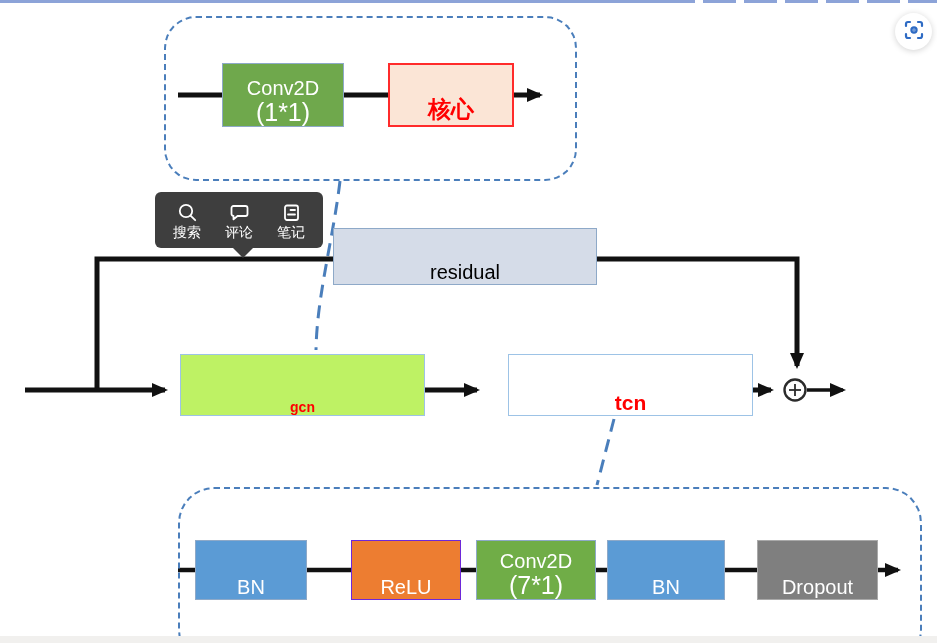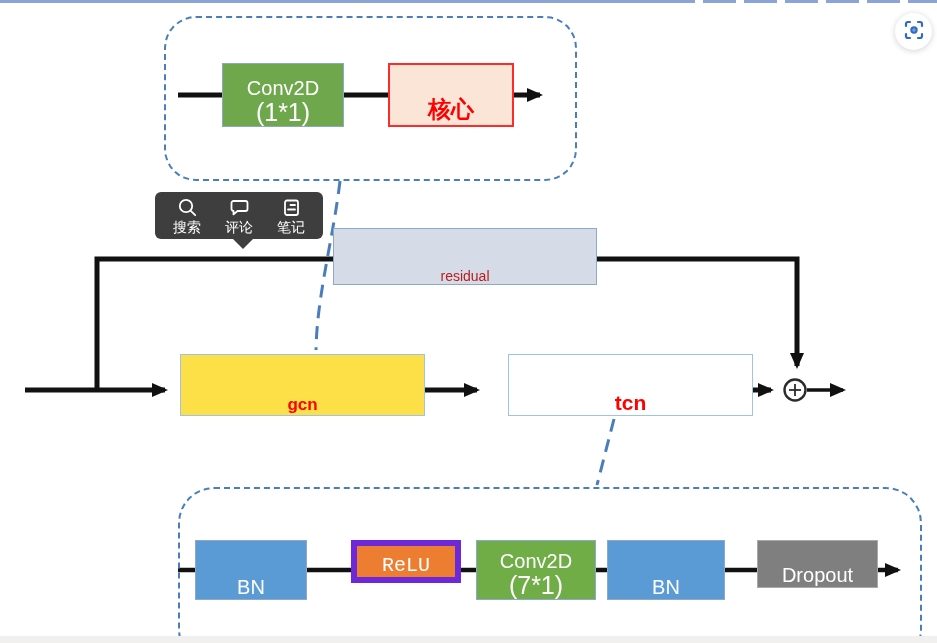--- a/index.html
+++ b/index.html
@@ -28,32 +28,32 @@
 
   
   .blk{position:absolute;display:flex;flex-direction:column;align-items:center;justify-content:flex-end;
     text-align:center;box-sizing:border-box;}
   .blk .l1{font-size:20px;line-height:1.1;}
   .blk .l2{font-size:25px;line-height:1.1;}
 
   .conv1{left:222px;top:63px;width:122px;height:64px;background:#6FA84C;border:1px solid #8ea9c8;color:#fff;font-size:19px;}
   .core{left:388px;top:63px;width:126px;height:64px;background:#FBE5D6;border:2px solid #FF2B2B;color:#FF0000;
     font-weight:bold;font-size:23px;}
-  .residual{left:333px;top:228px;width:264px;height:57px;background:#D5DCE8;border:1.5px solid #8ea9c8;color:#b91c1c;font-size:14px;}
-  .gcn{left:180px;top:354px;width:245px;height:62px;background:#fde047;border:1.5px solid #9dc3e6;color:#FF0000;font-weight:bold;font-size:17px;}
+  .residual{left:333px;top:228px;width:264px;height:57px;background:#D5DCE8;border:1.5px solid #8ea9c8;color:#000000;font-size:20px;}
+  .gcn{left:180px;top:354px;width:245px;height:62px;background:#bef264;border:1.5px solid #9dc3e6;color:#FF0000;font-weight:bold;font-size:14px;}
   .tcn{left:492px;top:354px;width:245px;height:62px;background:#ffffff;border:1.5px solid #9dc3e6;color:#FF0000;font-weight:bold;font-size:21px;margin-left:16px;}
 
   .bn1{left:195px;top:540px;width:112px;height:60px;background:#5B9BD5;border:1px solid #8ea9c8;color:#fff;font-size:20px;}
-  .relu{left:351px;top:540px;width:110px;height:43px;background:#ED7D31;border:6px solid #6d28d9;color:#fff;font-size:20px;font-family:Liberation Mono, monospace;}
+  .relu{left:351px;top:540px;width:110px;height:60px;background:#ED7D31;border:1px solid #6d28d9;color:#fff;font-size:20px;}
   .conv9{left:476px;top:540px;width:120px;height:60px;background:#70AD47;border:1px solid #8ea9c8;color:#fff;font-size:18px;}
   .bn2{left:607px;top:540px;width:118px;height:60px;background:#5B9BD5;border:1px solid #8ea9c8;color:#fff;font-size:20px;}
-  .dropout{left:757px;top:540px;width:121px;height:48px;background:#7F7F7F;border:1px solid #a9a9a9;color:#fff;font-size:20px;}
+  .dropout{left:757px;top:540px;width:121px;height:60px;background:#7F7F7F;border:1px solid #a9a9a9;color:#fff;font-size:20px;}
 
   
-  .toolbar{position:absolute;left:155px;top:192px;width:168px;height:47px;background:#3E3E3E;border-radius:6px;
+  .toolbar{position:absolute;left:155px;top:192px;width:168px;height:56px;background:#3E3E3E;border-radius:6px;
     display:flex;align-items:center;justify-content:space-around;padding:0 6px;box-sizing:border-box;z-index:5;}
   .toolbar::after{content:"";position:absolute;left:78px;top:100%;width:0;height:0;
     border-left:10px solid transparent;border-right:10px solid transparent;border-top:10px solid #3E3E3E;}
   .tb-item{display:flex;flex-direction:column;align-items:center;gap:2px;color:#fff;cursor:pointer;}
   .tb-item svg{display:block;}
   .tb-label{font-size:14px;line-height:1;}
 </style>
 </head>
 <body>
 

